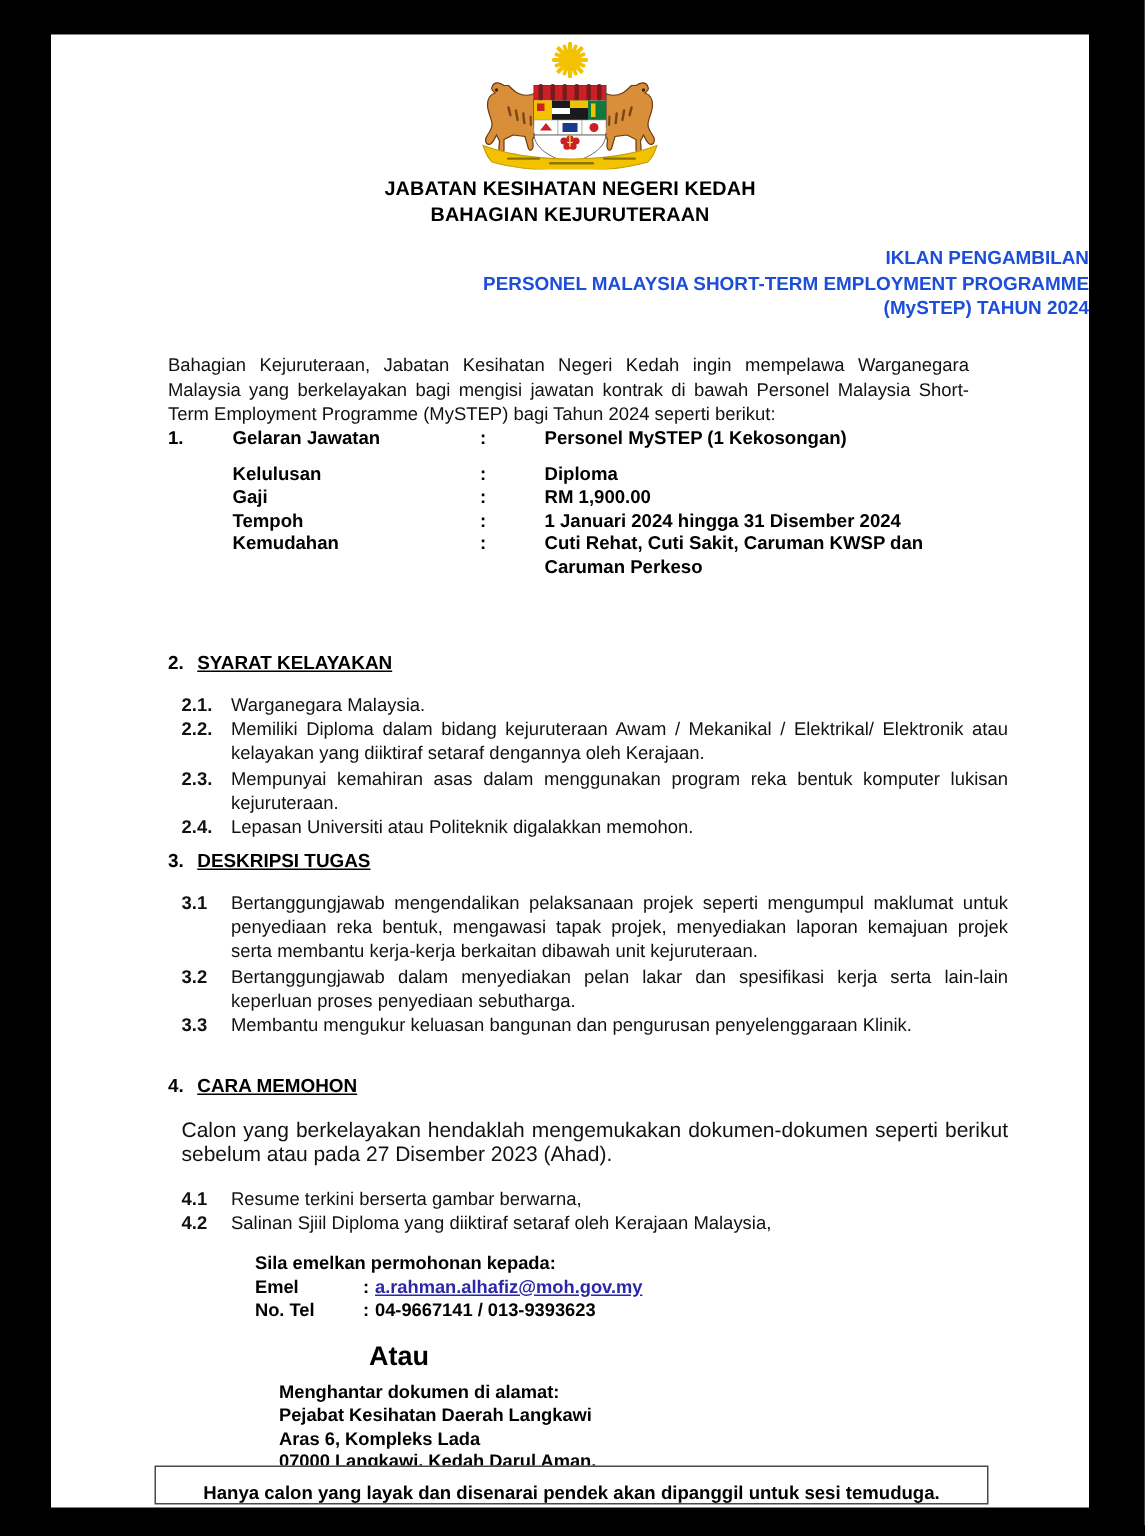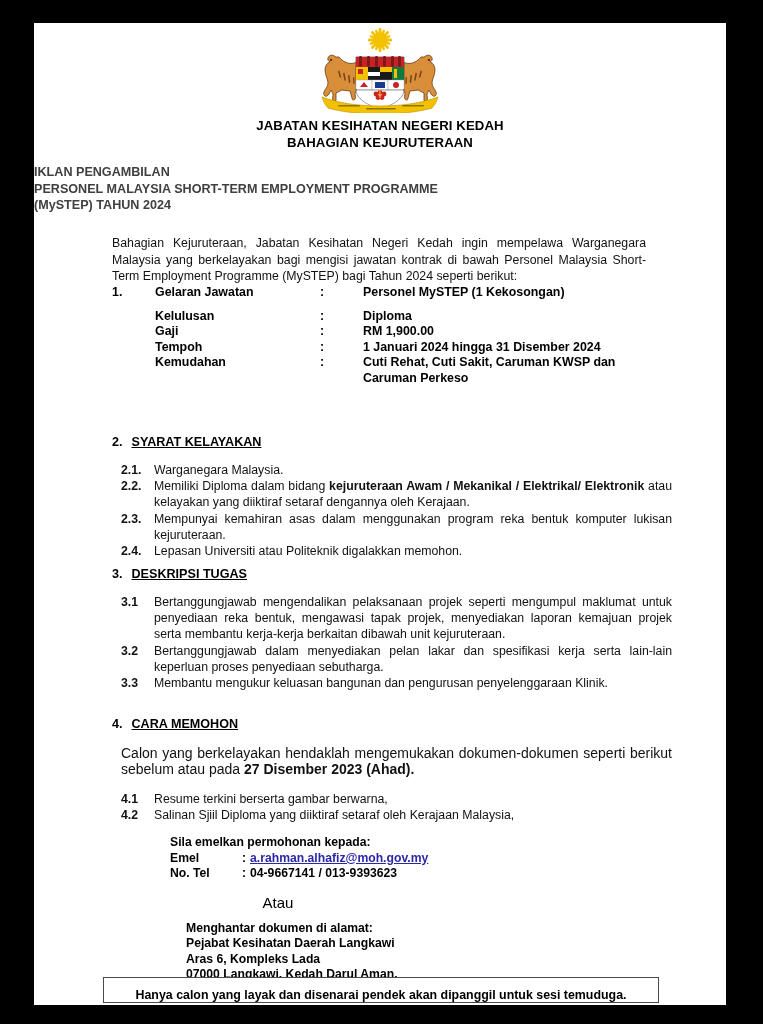--- a/index.html
+++ b/index.html
@@ -57,25 +57,25 @@
     font-weight: bold;
     font-size: 13.2px;
     line-height: 17px;
     color: #000;
     letter-spacing: 0.1px;
   }
   .ad-title {
     position: absolute;
     left: 0; top: 141px;
     width: 692px;
-    text-align: left;
+    text-align: right;
     font-weight: bold;
     font-size: 12.6px;
     line-height: 16.5px;
-    color: #404040;
+    color: #1d4ed8;
   }
 
   
   .intro {
     position: absolute;
     left: 78px;
     top: 200px;
     width: 534px;
     text-align: justify;
     font-size: 12.3px;
@@ -138,21 +138,21 @@
     flex: 0 0 42px;
     padding-left: 9px;
     box-sizing: border-box;
     font-weight: bold;
   }
   .sub-txt {
     flex: 1 1 auto;
     text-align: justify;
   }
   .sub-txt.nojust { text-align: left; }
-  b.em { font-weight: bold; }
+  b.em { font-weight: normal; }
 
   
   #sec2 { top: 412px; }
   #sec3 { top: 544px; }
   #sec4 { top: 694px; }
 
   .para-note {
     margin-top: 14px;
     font-size: 14px;
     line-height: 16.4px;
@@ -176,26 +176,26 @@
   .contact td { padding: 0; vertical-align: top; }
   .c-lbl { width: 72px; }
   .c-sep { width: 8px; }
   .mail-link {
     color: #2b28a8;
     text-decoration: underline;
     font-weight: bold;
   }
   .atau {
     position: absolute;
-    left: 144px;
+    left: 132px;
     top: 871px;
     width: 200px;
     text-align: center;
-    font-weight: normal;
-    font-size: 15px;
+    font-weight: bold;
+    font-size: 18px;
     color: #000;
   }
   .address {
     position: absolute;
     left: 152px;
     top: 898px;
     width: 460px;
     font-size: 12.2px;
     line-height: 15.4px;
     font-weight: bold;

